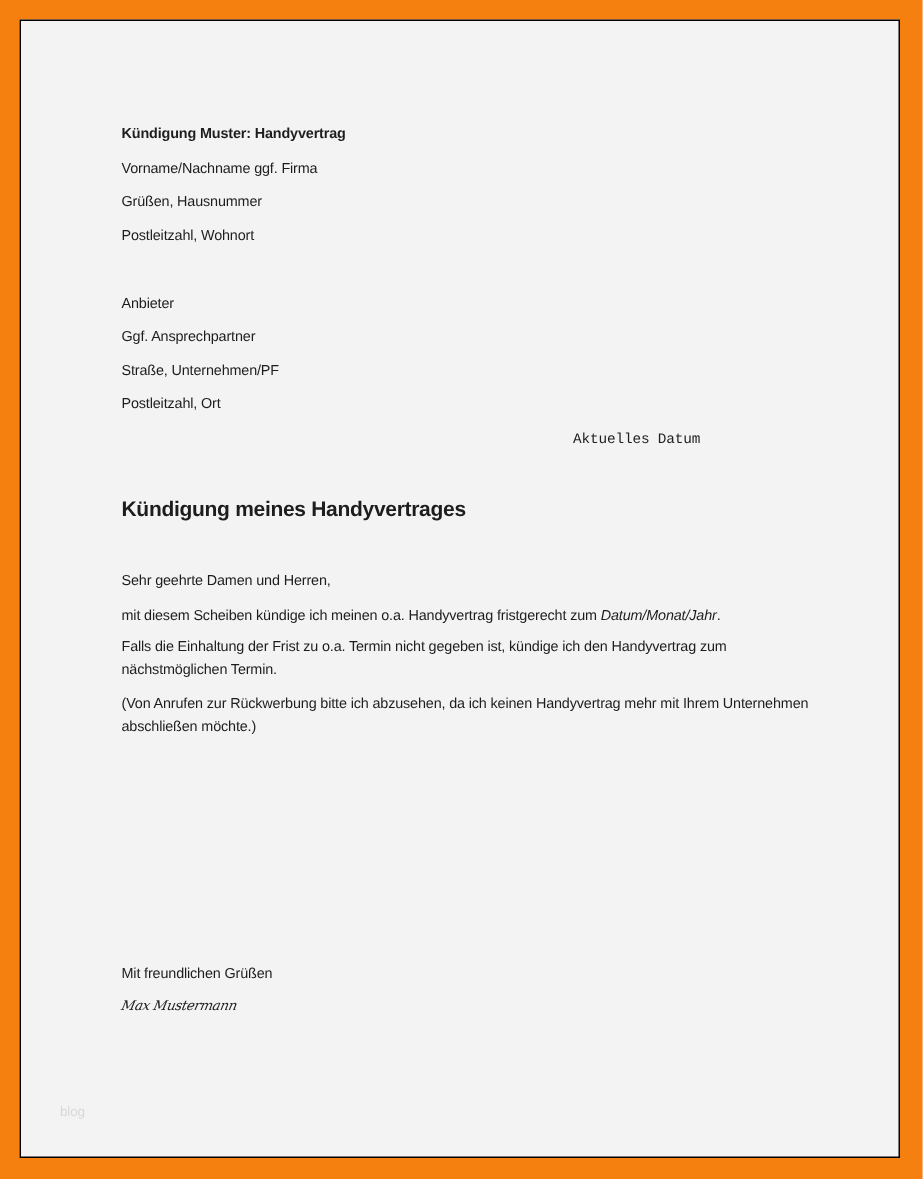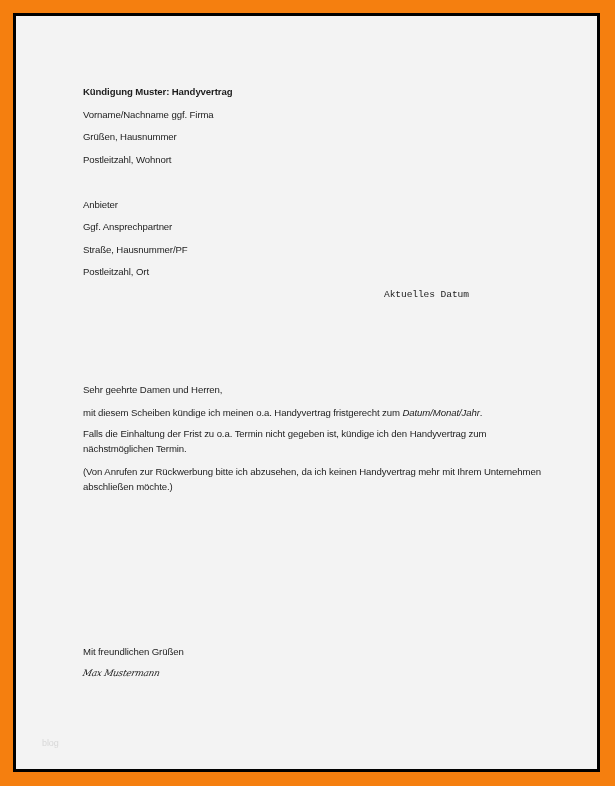--- a/index.html
+++ b/index.html
@@ -8,21 +8,21 @@
       background: #f57f0f;
       position: relative;
       overflow: hidden;
       font-family: "Liberation Sans", "DejaVu Sans", sans-serif;
     }
     .frame {
       position: absolute;
       left: 13px; top: 13px;
       width: 587px; height: 759px;
       box-sizing: border-box;
-      border: 3px solid #000000;
+      border: 1px solid #000000;
       background: #f3f3f3;
     }
     .page {
       position: absolute; inset: 0;
       color: #1d1d1d;
       font-size: 9.6px;
       letter-spacing: -0.1px;
     }
     .line { position: absolute; left: 67px; white-space: nowrap; }
     .bold { font-weight: bold; }
@@ -50,25 +50,26 @@
 <div class="frame">
   <div class="page">
 
     <div class="line bold" style="top:70px">Kündigung Muster: Handyvertrag</div>
     <div class="line" style="top:93px">Vorname/Nachname ggf. Firma</div>
     <div class="line" style="top:115px">Grüßen, Hausnummer</div>
     <div class="line" style="top:138px">Postleitzahl, Wohnort</div>
 
     <div class="line" style="top:183px">Anbieter</div>
     <div class="line" style="top:205px">Ggf. Ansprechpartner</div>
-    <div class="line" style="top:228px">Straße, Hausnummer/PF</div>
+    <div class="line" style="top:228px">Straße, Unternehmen/PF</div>
     <div class="line" style="top:250px">Postleitzahl, Ort</div>
 
     <div class="right" style="top:273px">Aktuelles Datum</div>
 
+    <div class="line h1" style="top:317px">Kündigung meines Handyvertrages</div>
     <div class="line" style="top:368px">Sehr geehrte Damen und Herren,</div>
 
     <div class="para" style="top:389px">
       <span>mit diesem Scheiben kündige ich meinen o.a. Handyvertrag fristgerecht zum </span><em>Datum/Monat/Jahr</em><span>.</span>
     </div>
 
     <div class="para" style="top:410px">Falls die Einhaltung der Frist zu o.a. Termin nicht gegeben ist, kündige ich den Handyvertrag zum nächstmöglichen Termin.</div>
 
     <div class="para" style="top:448px">(Von Anrufen zur Rückwerbung bitte ich abzusehen, da ich keinen Handyvertrag mehr mit Ihrem Unternehmen abschließen möchte.)</div>
 

